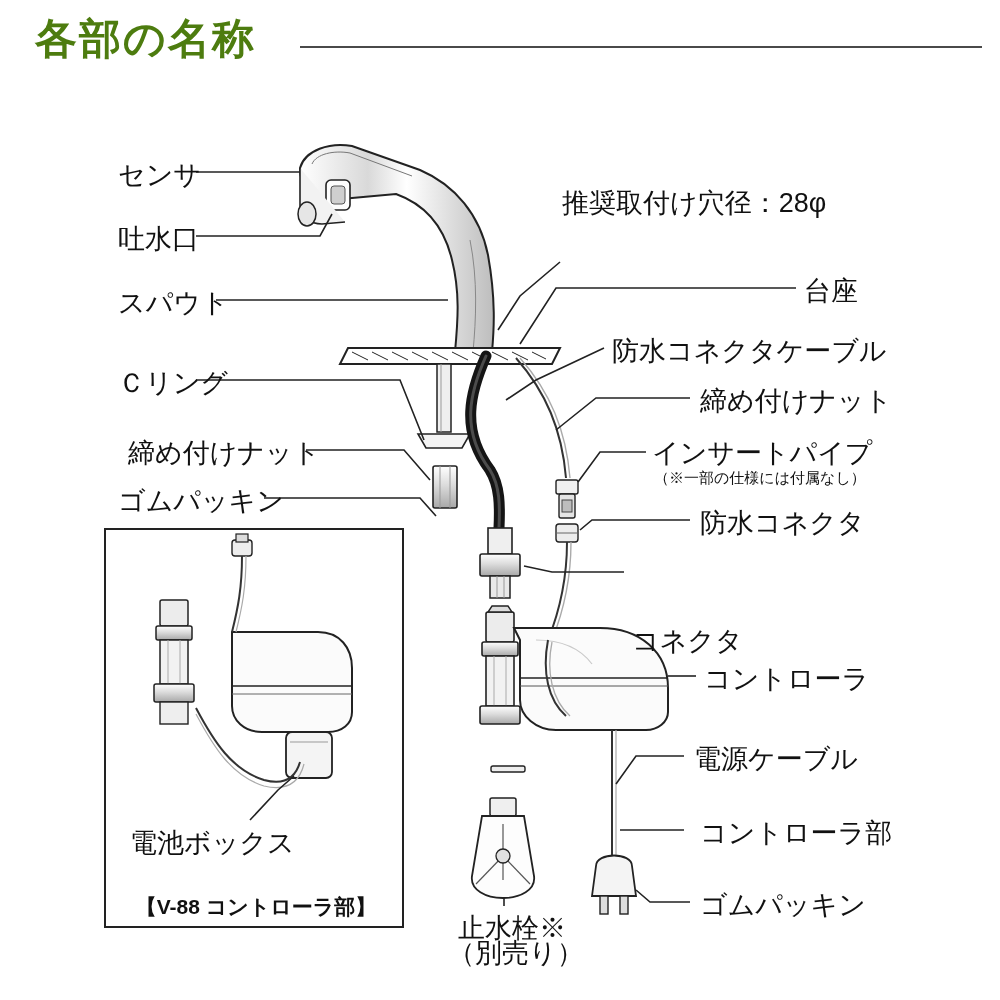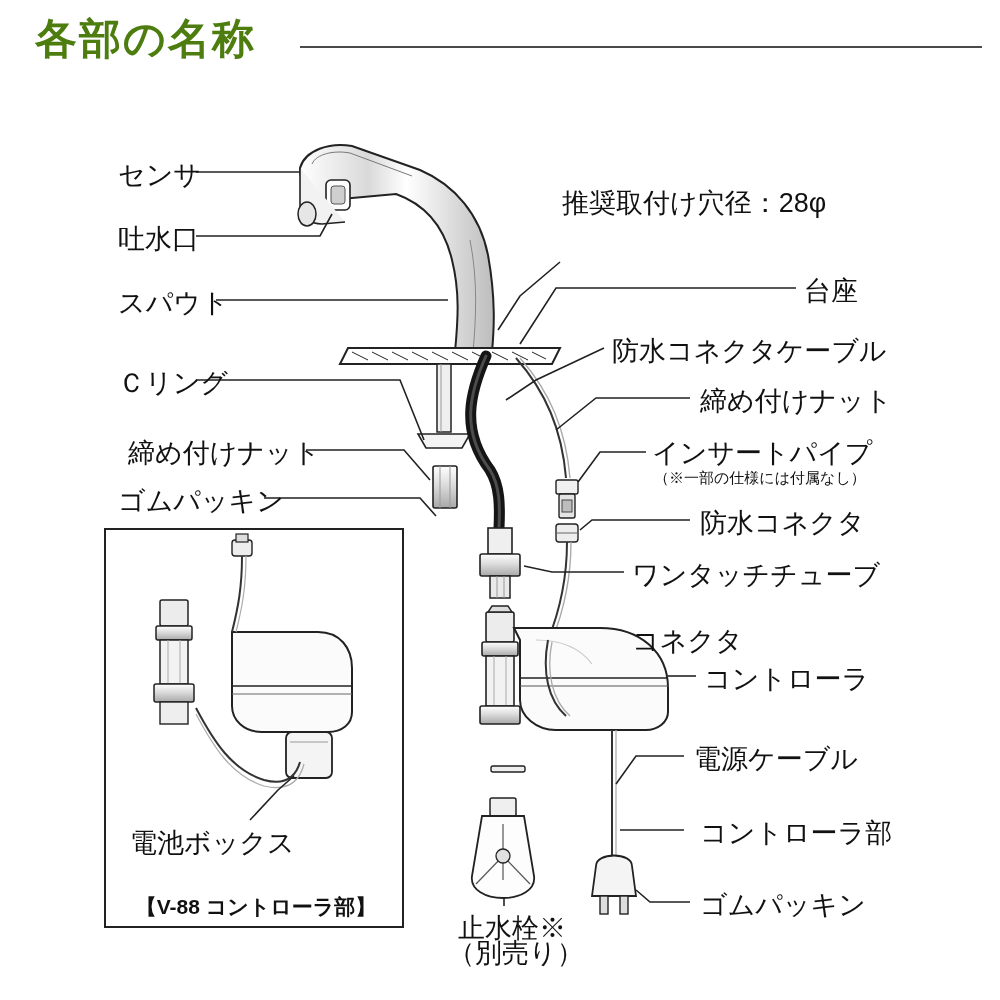--- a/index.html
+++ b/index.html
@@ -269,21 +269,20 @@
   <div class="lbl" style="left:118px; top:484px;">ゴムパッキン</div>
 
   <div class="lbl" style="left:562px; top:186px;">推奨取付け穴径：28φ</div>
 
   <div class="lbl" style="left:804px; top:274px;">台座</div>
   <div class="lbl" style="left:612px; top:334px;">防水コネクタケーブル</div>
   <div class="lbl" style="left:700px; top:384px;">締め付けナット</div>
   <div class="lbl" style="left:652px; top:436px;">インサートパイプ</div>
   <div class="lbl small" style="left:654px; top:468px;">（※一部の仕様には付属なし）</div>
   <div class="lbl" style="left:700px; top:506px;">防水コネクタ</div>
-  <div class="lbl" style="left:632px; top:558px;">ワンタッチチューブ</div>
   <div class="lbl" style="left:632px; top:590px;margin-top:34px;">コネクタ</div>
   <div class="lbl" style="left:704px; top:662px;">コントローラ</div>
   <div class="lbl" style="left:694px; top:742px;">電源ケーブル</div>
   <div class="lbl" style="left:700px; top:816px;">コントローラ部</div>
   <div class="lbl" style="left:700px; top:888px;">ゴムパッキン</div>
 
   <div class="lbl center" style="left:452px; top:904px; width:120px;margin-top:7px;">止水栓※</div>
   <div class="lbl center" style="left:448px; top:936px; width:128px;">（別売り）</div>
 
   <div class="lbl" style="left:130px; top:826px;">電池ボックス</div>

